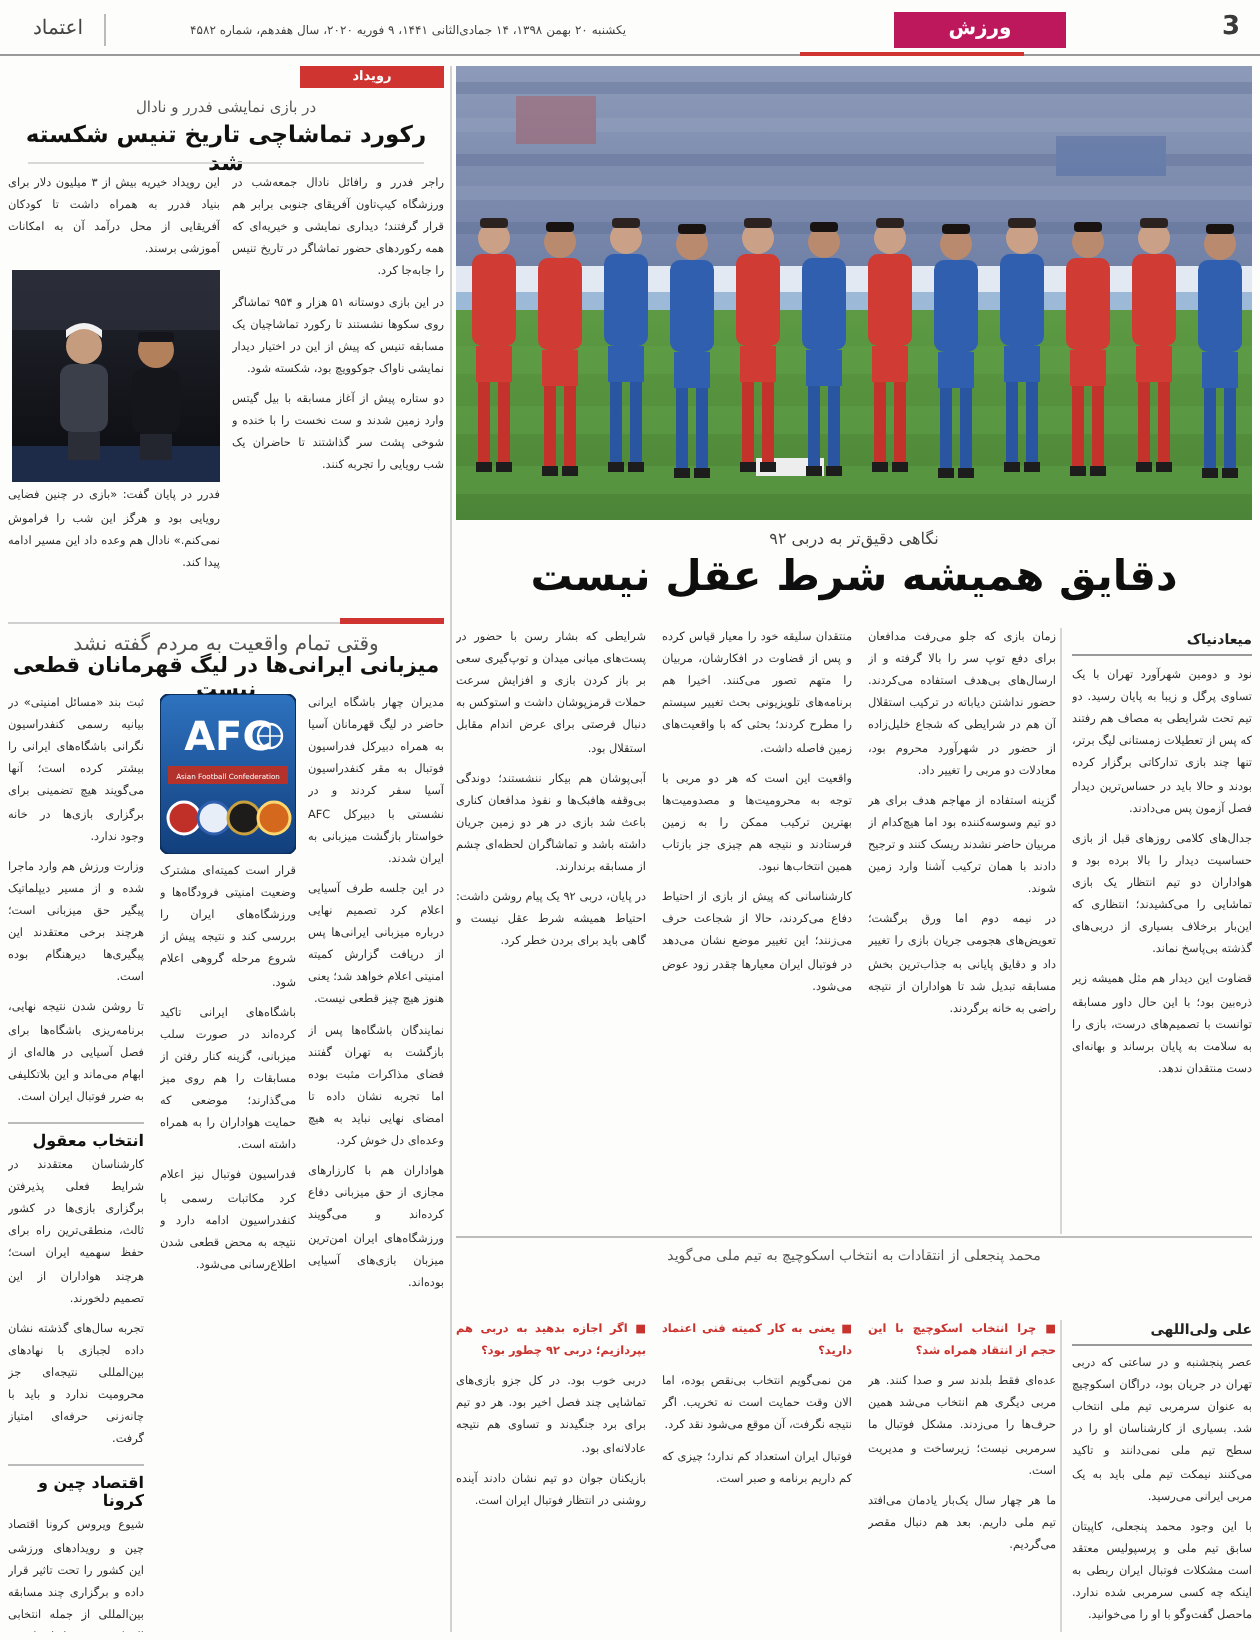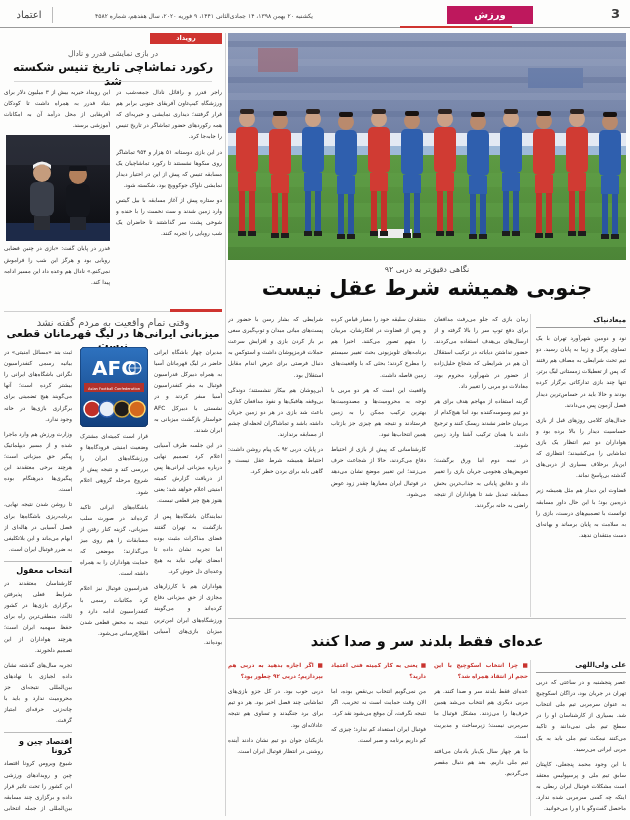--- a/index.html
+++ b/index.html
@@ -337,21 +337,21 @@
         </div>
       <div class="minihead">اقتصاد چین و کرونا</div>
       <div>
           <p>شیوع ویروس کرونا اقتصاد چین و رویدادهای ورزشی این کشور را تحت تاثیر قرار داده و برگزاری چند مسابقه بین‌المللی از جمله انتخابی المپیک به تعویق افتاده است.</p>
         </div>
     </div>
   </div>
 
   <div class="a3">
     <div class="kicker">نگاهی دقیق‌تر به دربی ۹۲</div>
-    <div class="headline">جنوبی همیشه شرط عقل نیست</div>
+    <div class="headline">دقایق همیشه شرط عقل نیست</div>
     <div class="body">
       <div class="colrule" style="left:302px;top:0;height:303px;"></div>
       <div class="ncol body-txt lead">
         <div class="leadhead">میعادنیاک</div>
         <div>
             <p>نود و دومین شهرآورد تهران با یک تساوی پرگل و زیبا به پایان رسید. دو تیم تحت شرایطی به مصاف هم رفتند که پس از تعطیلات زمستانی لیگ برتر، تنها چند بازی تدارکاتی برگزار کرده بودند و حالا باید در حساس‌ترین دیدار فصل آزمون پس می‌دادند.</p>
             <p>جدال‌های کلامی روزهای قبل از بازی حساسیت دیدار را بالا برده بود و هواداران دو تیم انتظار یک بازی تماشایی را می‌کشیدند؛ انتظاری که این‌بار برخلاف بسیاری از دربی‌های گذشته بی‌پاسخ نماند.</p>
             <p>قضاوت این دیدار هم مثل همیشه زیر ذره‌بین بود؛ با این حال داور مسابقه توانست با تصمیم‌های درست، بازی را به سلامت به پایان برساند و بهانه‌ای دست منتقدان ندهد.</p>
           </div>
       </div>
@@ -369,21 +369,21 @@
           <p>شرایطی که بشار رسن با حضور در پست‌های میانی میدان و توپ‌گیری سعی بر باز کردن بازی و افزایش سرعت حملات قرمزپوشان داشت و استوکس به دنبال فرصتی برای عرض اندام مقابل استقلال بود.</p>
           <p>آبی‌پوشان هم بیکار ننشستند؛ دوندگی بی‌وقفه هافبک‌ها و نفوذ مدافعان کناری باعث شد بازی در هر دو زمین جریان داشته باشد و تماشاگران لحظه‌ای چشم از مسابقه برندارند.</p>
           <p>در پایان، دربی ۹۲ یک پیام روشن داشت: احتیاط همیشه شرط عقل نیست و گاهی باید برای بردن خطر کرد.</p>
         </div>
     </div>
   </div>
 
   <div class="hdivider"></div>
 
   <div class="a4">
-    <div class="headline">عده‌ای فقط بلدند سر و صدا کنند</div>
+    <div class="kicker">محمد پنجعلی از انتقادات به انتخاب اسکوچیچ به تیم ملی می‌گوید</div>
     <div class="body">
       <div class="colrule" style="left:302px;top:0;height:156px;"></div>
       <div class="ncol body-txt lead">
         <div class="byline">علی ولی‌اللهی</div>
         <div>
             <p>عصر پنجشنبه و در ساعتی که دربی تهران در جریان بود، دراگان اسکوچیچ به عنوان سرمربی تیم ملی انتخاب شد. بسیاری از کارشناسان او را در سطح تیم ملی نمی‌دانند و تاکید می‌کنند نیمکت تیم ملی باید به یک مربی ایرانی می‌رسید.</p>
             <p>با این وجود محمد پنجعلی، کاپیتان سابق تیم ملی و پرسپولیس معتقد است مشکلات فوتبال ایران ربطی به اینکه چه کسی سرمربی شده ندارد. ماحصل گفت‌وگو با او را می‌خوانید.</p>
           </div>
       </div>
       <div class="ncol body-txt c1">

